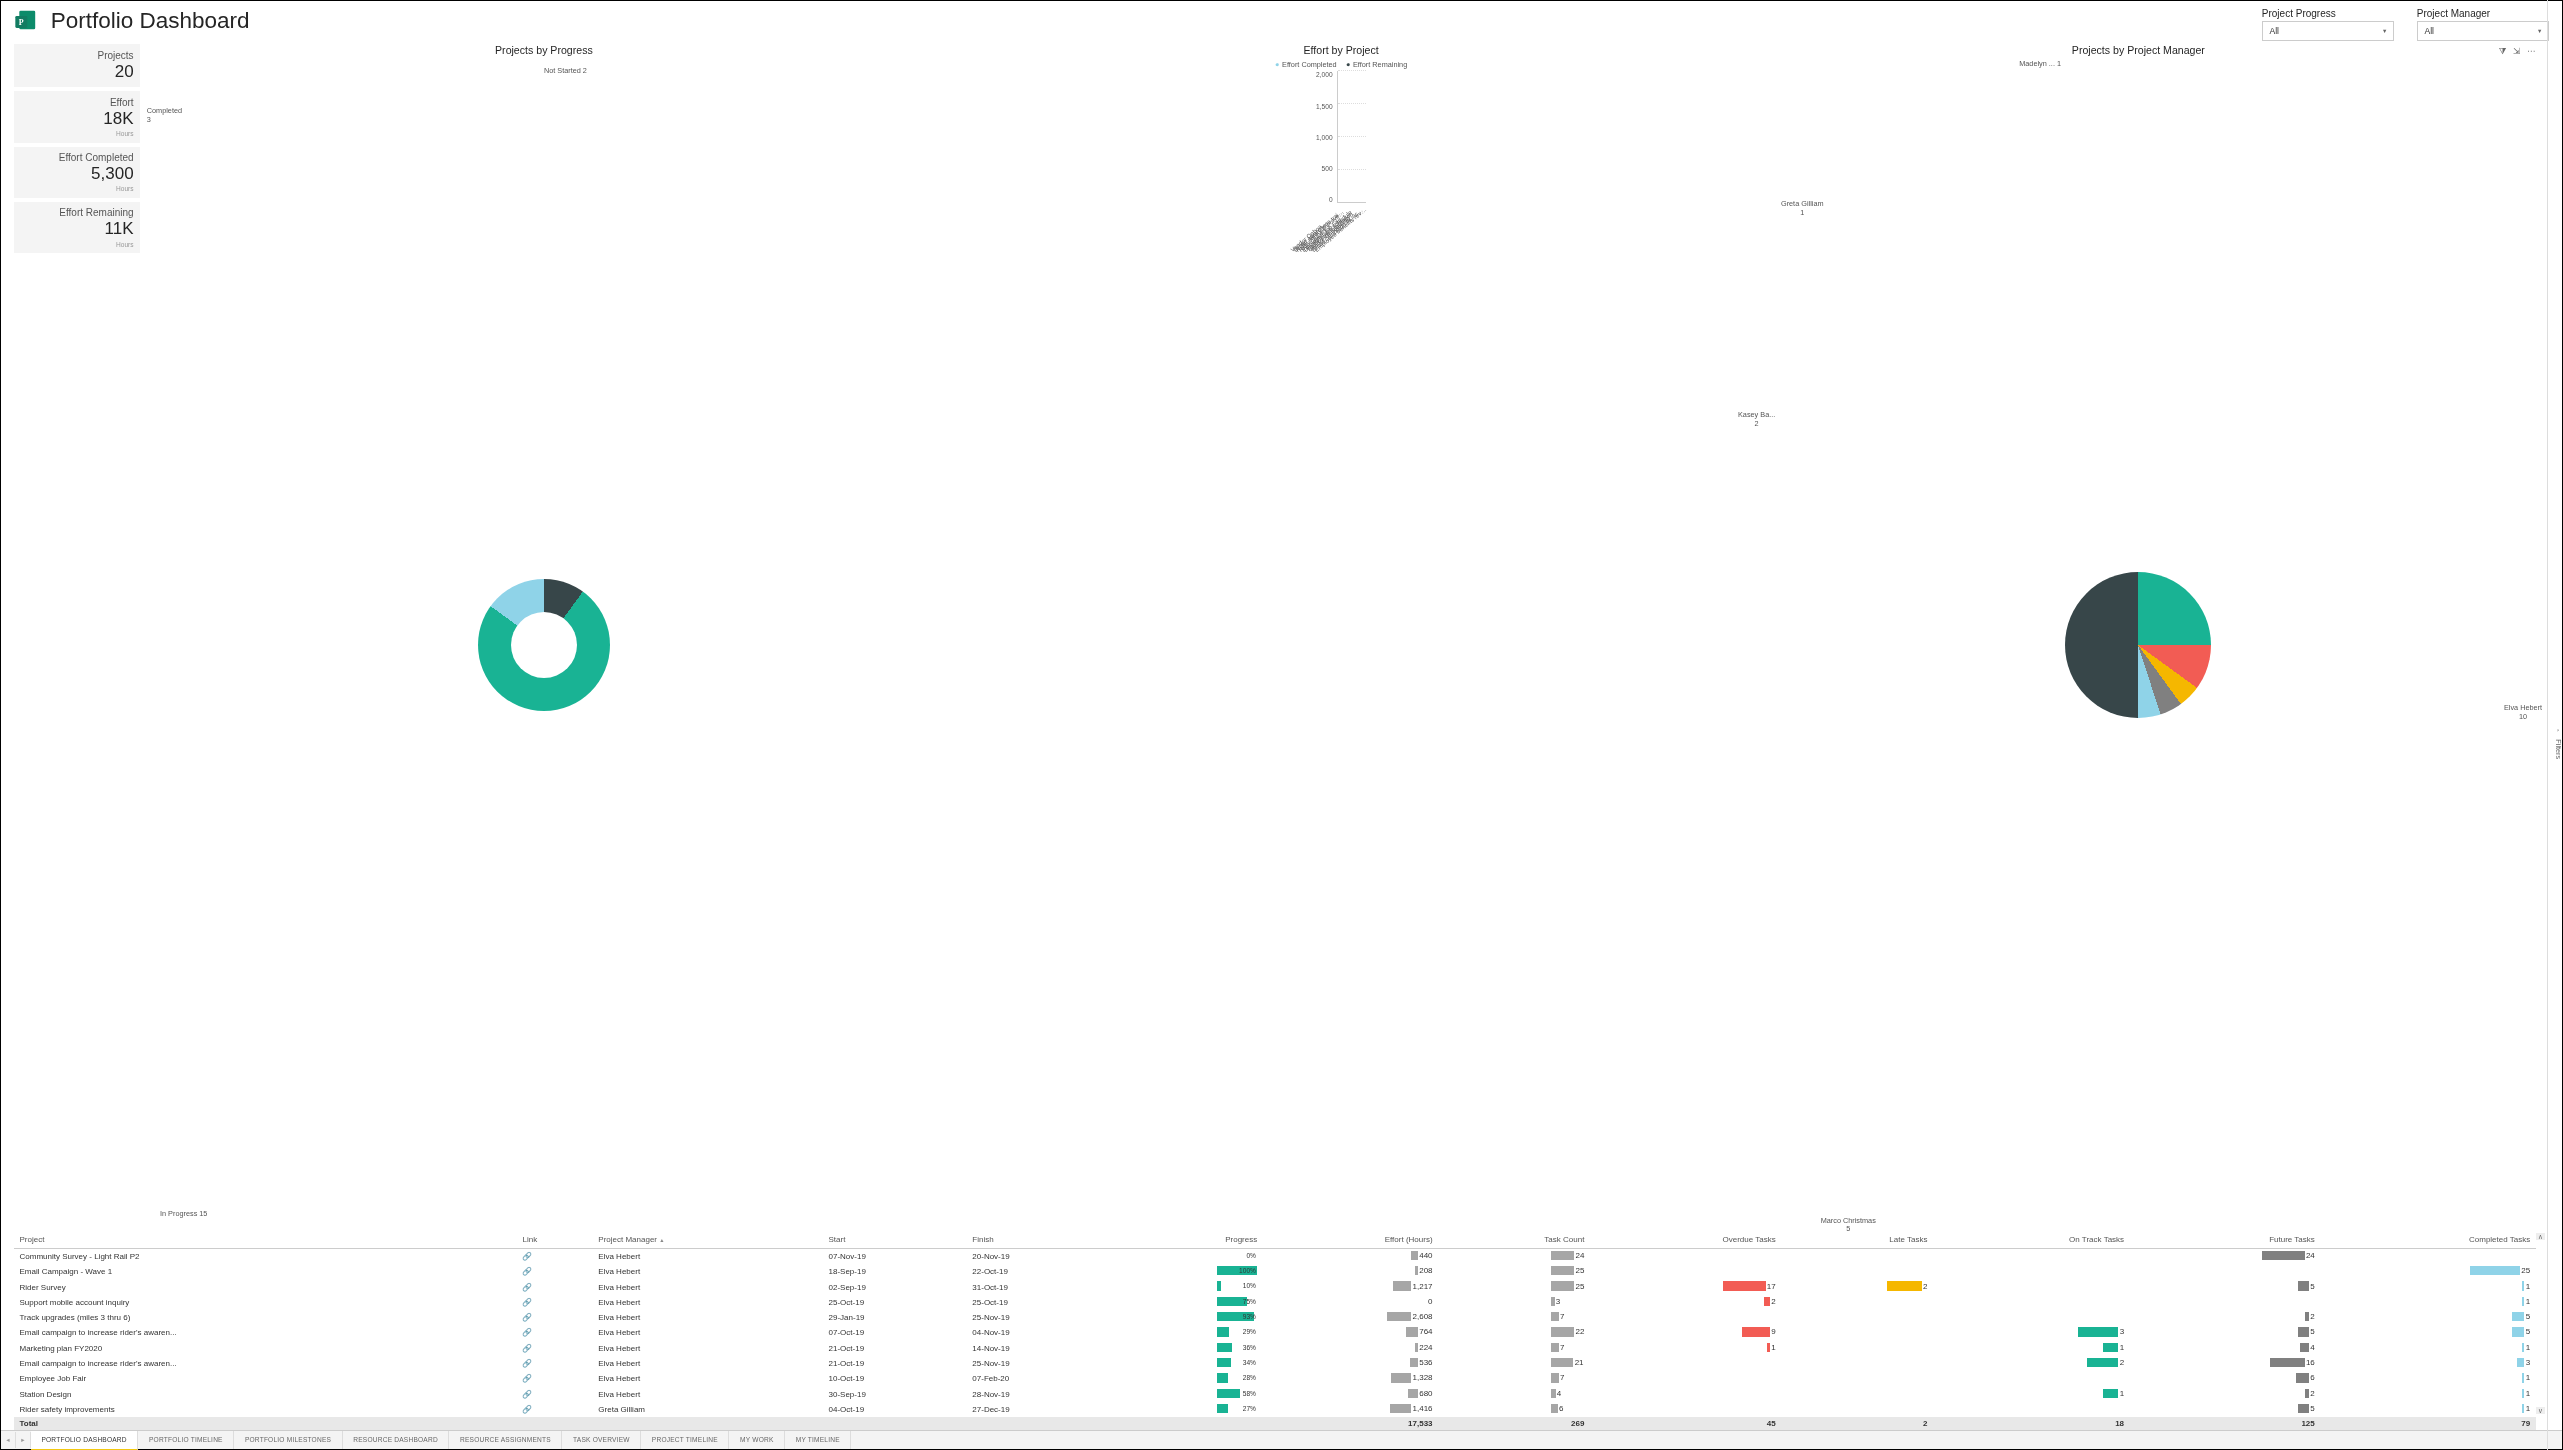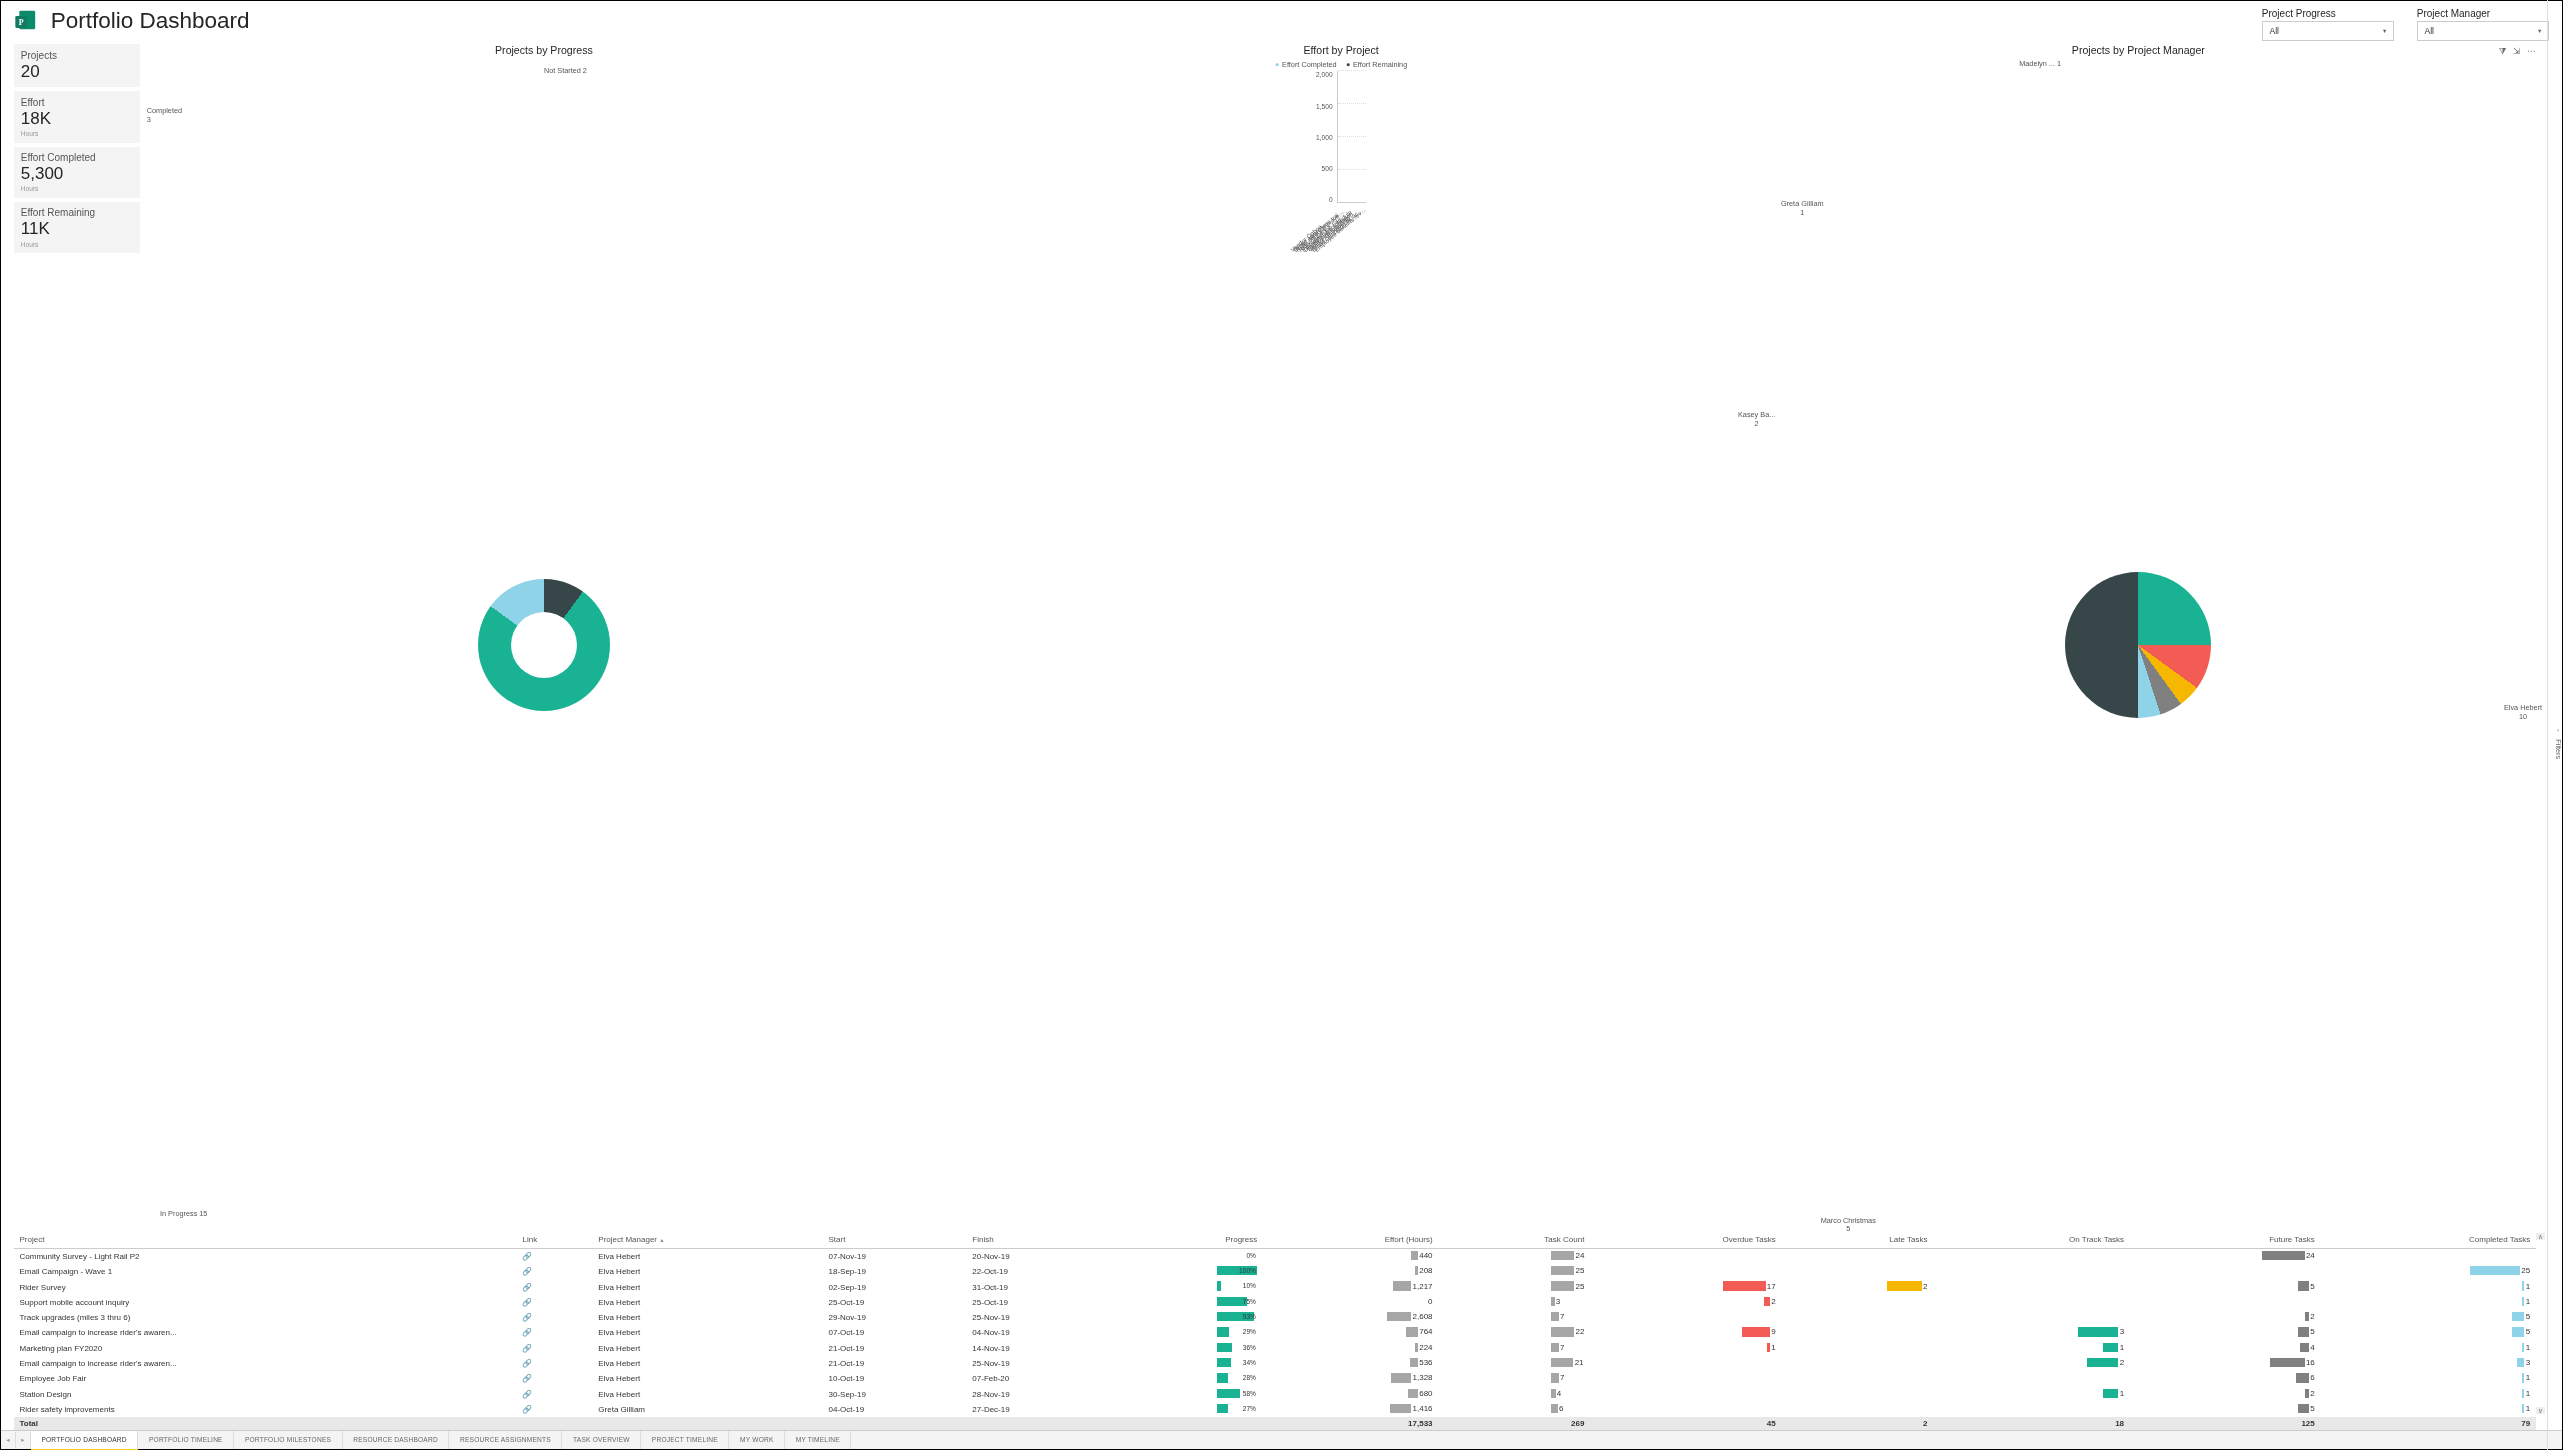--- a/index.html
+++ b/index.html
@@ -18,21 +18,21 @@
 .filter-select { border: 0.7px solid #ccc; padding: 4px 6.6px; background: #fff; font-size: 8.6px; display: flex; justify-content: space-between; align-items: center; cursor: pointer; }
 .filter-select .chev { color: #666; font-size: 6.6px; }
 .header-icons { position: absolute; right: 26.5px; top: 45px; display: flex; gap: 6.6px; color: #666; }
 .header-icons span { cursor: pointer; }
 .filters-tab { position: absolute; right: 0; top: 0; bottom: 0; width: 16px; border-left: 0.7px solid #ddd; writing-mode: vertical-rl; text-align: center; padding-top: 40px; font-size: 7.3px; color: #666; }
 .filters-tab .chev { transform: rotate(90deg); display: inline-block; font-size: 6px; margin-bottom: 5.3px; }
 
 
 .content { display: flex; flex: 1; padding: 0 26.5px 0 13.2px; gap: 6.6px; overflow: hidden; }
 .left-cards { display: flex; flex-direction: column; gap: 4px; width: 126px; }
-.kpi-card { background: #f4f4f4; padding: 5.3px 6.6px; text-align: left; }
+.kpi-card { background: #f4f4f4; padding: 5.3px 6.6px; text-align: right; }
 .kpi-label { font-size: 10px; color: #555; }
 .kpi-value { font-size: 17px; color: #252525; margin-top: 1.3px; }
 .kpi-unit { font-size: 6.6px; color: #999; margin-top: 1.3px; }
 
 .charts { display: flex; flex: 1; gap: 3px; }
 .chart-box { flex: 1; display: flex; flex-direction: column; align-items: center; }
 .chart-title { font-size: 10.6px; color: #252525; margin-bottom: 3.3px; font-weight: 400; }
 .chart-body { flex: 1; width: 100%; position: relative; }
 
 
@@ -422,21 +422,21 @@
    <td class="num"></td>
    <td class="num"><span class="cb-metric" style="width:60px">
                 <span class="cell-bar m-completed" style="width:2.4px"></span>
                 <span>1</span>
               </span></td>
           </tr>
           <tr>
    <td class="proj">Track upgrades (miles 3 thru 6)</td>
    <td><span class="link-icon">🔗</span></td>
    <td>Elva Hebert</td>
-   <td>29-Nov-19</td>
+   <td>29-Jan-19</td>
    <td>25-Nov-19</td>
    <td class="num"><span class="cb-prog-bg">
                 <span class="cb-prog-fill" style="width:93%"></span>
                 <span class="cb-prog-txt">93%</span>
               </span></td>
    <td class="num"><span class="cb-effort">
                 <span class="cb-effort-bar" style="width:40px"></span>
                 <span>2,608</span>
               </span></td>
    <td class="num"><span class="cb-count">

